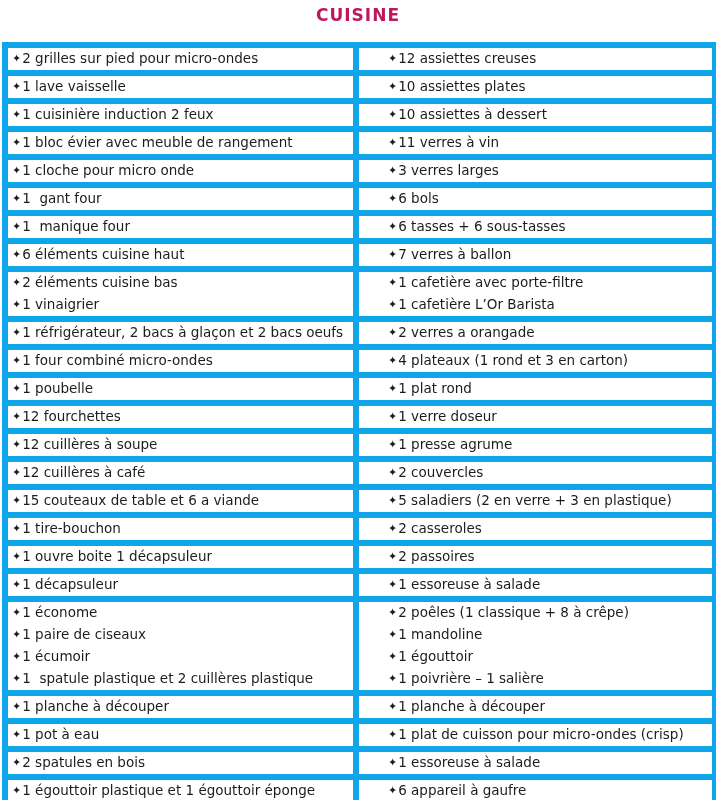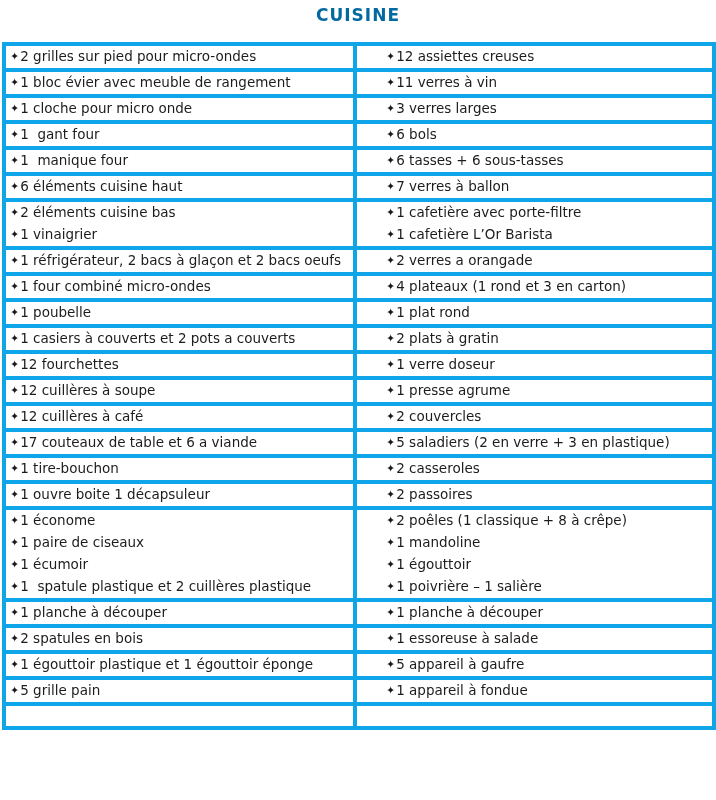--- a/index.html
+++ b/index.html
@@ -13,32 +13,32 @@
     font-family: "DejaVu Sans", sans-serif;
     color: #1c1c1c;
     overflow: hidden;
   }
   .page-title {
     margin: 5px 0 0 0;
     text-align: center;
     font-size: 17px;
     font-weight: bold;
     letter-spacing: 1px;
-    color: #0369a1;
+    color: #be185d;
     font-family: "DejaVu Sans", sans-serif;
   }
   table.inventory {
     border-collapse: collapse;
     table-layout: fixed;
     width: 712px;
     margin: 17px 2px 0 2px;
     border: 2px solid #1a1a1a;
   }
   table.inventory td {
-    border: 4px solid #0ea5e9;
+    border: 6px solid #0ea5e9;
     vertical-align: top;
     padding: 0;
   }
   td.cell-left  { width: 351px; }
   td.cell-right { width: 359px; }
   .line {
     font-size: 13.5px;
     line-height: 20px;
     min-height: 20px;
     white-space: pre;
@@ -68,20 +68,36 @@
         <tr>
           <td class="cell-left">
             <div class="line"><span class="bullet">✦</span><span>2 grilles sur pied pour micro-ondes</span></div>
           </td>
           <td class="cell-right">
             <div class="line"><span class="bullet">✦</span><span>12 assiettes creuses</span></div>
           </td>
         </tr>
         <tr>
           <td class="cell-left">
+            <div class="line"><span class="bullet">✦</span><span>1 lave vaisselle</span></div>
+          </td>
+          <td class="cell-right">
+            <div class="line"><span class="bullet">✦</span><span>10 assiettes plates</span></div>
+          </td>
+        </tr>
+        <tr>
+          <td class="cell-left">
+            <div class="line"><span class="bullet">✦</span><span>1 cuisinière induction 2 feux</span></div>
+          </td>
+          <td class="cell-right">
+            <div class="line"><span class="bullet">✦</span><span>10 assiettes à dessert</span></div>
+          </td>
+        </tr>
+        <tr>
+          <td class="cell-left">
             <div class="line"><span class="bullet">✦</span><span>1 bloc évier avec meuble de rangement</span></div>
           </td>
           <td class="cell-right">
             <div class="line"><span class="bullet">✦</span><span>11 verres à vin</span></div>
           </td>
         </tr>
         <tr>
           <td class="cell-left">
             <div class="line"><span class="bullet">✦</span><span>1 cloche pour micro onde</span></div>
           </td>
@@ -142,28 +158,20 @@
         <tr>
           <td class="cell-left">
             <div class="line"><span class="bullet">✦</span><span>1 poubelle</span></div>
           </td>
           <td class="cell-right">
             <div class="line"><span class="bullet">✦</span><span>1 plat rond</span></div>
           </td>
         </tr>
         <tr>
           <td class="cell-left">
-            <div class="line"><span class="bullet">✦</span><span>1 casiers à couverts et 2 pots a couverts</span></div>
-          </td>
-          <td class="cell-right">
-            <div class="line"><span class="bullet">✦</span><span>2 plats à gratin</span></div>
-          </td>
-        </tr>
-        <tr>
-          <td class="cell-left">
             <div class="line"><span class="bullet">✦</span><span>12 fourchettes</span></div>
           </td>
           <td class="cell-right">
             <div class="line"><span class="bullet">✦</span><span>1 verre doseur</span></div>
           </td>
         </tr>
         <tr>
           <td class="cell-left">
             <div class="line"><span class="bullet">✦</span><span>12 cuillères à soupe</span></div>
           </td>
@@ -174,40 +182,48 @@
         <tr>
           <td class="cell-left">
             <div class="line"><span class="bullet">✦</span><span>12 cuillères à café</span></div>
           </td>
           <td class="cell-right">
             <div class="line"><span class="bullet">✦</span><span>2 couvercles</span></div>
           </td>
         </tr>
         <tr>
           <td class="cell-left">
-            <div class="line"><span class="bullet">✦</span><span>17 couteaux de table et 6 a viande</span></div>
+            <div class="line"><span class="bullet">✦</span><span>15 couteaux de table et 6 a viande</span></div>
           </td>
           <td class="cell-right">
             <div class="line"><span class="bullet">✦</span><span>5 saladiers (2 en verre + 3 en plastique)</span></div>
           </td>
         </tr>
         <tr>
           <td class="cell-left">
             <div class="line"><span class="bullet">✦</span><span>1 tire-bouchon</span></div>
           </td>
           <td class="cell-right">
             <div class="line"><span class="bullet">✦</span><span>2 casseroles</span></div>
           </td>
         </tr>
         <tr>
           <td class="cell-left">
             <div class="line"><span class="bullet">✦</span><span>1 ouvre boite 1 décapsuleur</span></div>
           </td>
           <td class="cell-right">
             <div class="line"><span class="bullet">✦</span><span>2 passoires</span></div>
+          </td>
+        </tr>
+        <tr>
+          <td class="cell-left">
+            <div class="line"><span class="bullet">✦</span><span>1 décapsuleur</span></div>
+          </td>
+          <td class="cell-right">
+            <div class="line"><span class="bullet">✦</span><span>1 essoreuse à salade</span></div>
           </td>
         </tr>
         <tr>
           <td class="cell-left">
             <div class="line"><span class="bullet">✦</span><span>1 économe</span></div>
             <div class="line"><span class="bullet">✦</span><span>1 paire de ciseaux</span></div>
             <div class="line"><span class="bullet">✦</span><span>1 écumoir</span></div>
             <div class="line"><span class="bullet">✦</span><span>1  spatule plastique et 2 cuillères plastique</span></div>
           </td>
           <td class="cell-right">
@@ -220,32 +236,40 @@
         <tr>
           <td class="cell-left">
             <div class="line"><span class="bullet">✦</span><span>1 planche à découper</span></div>
           </td>
           <td class="cell-right">
             <div class="line"><span class="bullet">✦</span><span>1 planche à découper</span></div>
           </td>
         </tr>
         <tr>
           <td class="cell-left">
+            <div class="line"><span class="bullet">✦</span><span>1 pot à eau</span></div>
+          </td>
+          <td class="cell-right">
+            <div class="line"><span class="bullet">✦</span><span>1 plat de cuisson pour micro-ondes (crisp)</span></div>
+          </td>
+        </tr>
+        <tr>
+          <td class="cell-left">
             <div class="line"><span class="bullet">✦</span><span>2 spatules en bois</span></div>
           </td>
           <td class="cell-right">
             <div class="line"><span class="bullet">✦</span><span>1 essoreuse à salade</span></div>
           </td>
         </tr>
         <tr>
           <td class="cell-left">
             <div class="line"><span class="bullet">✦</span><span>1 égouttoir plastique et 1 égouttoir éponge</span></div>
           </td>
           <td class="cell-right">
-            <div class="line"><span class="bullet">✦</span><span>5 appareil à gaufre</span></div>
+            <div class="line"><span class="bullet">✦</span><span>6 appareil à gaufre</span></div>
           </td>
         </tr>
         <tr>
           <td class="cell-left">
             <div class="line"><span class="bullet">✦</span><span>5 grille pain</span></div>
           </td>
           <td class="cell-right">
             <div class="line"><span class="bullet">✦</span><span>1 appareil à fondue</span></div>
           </td>
         </tr>

